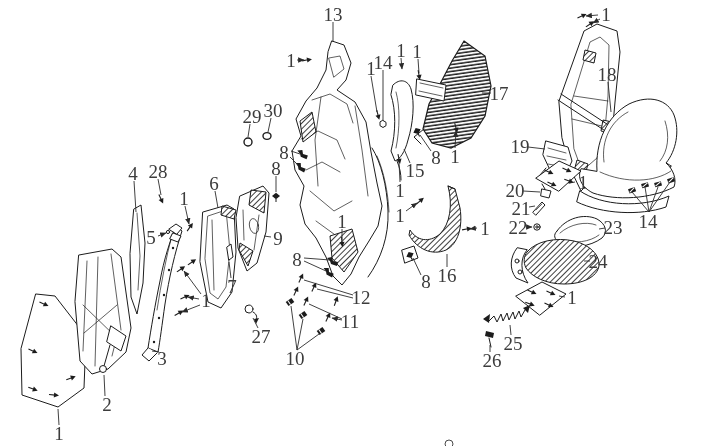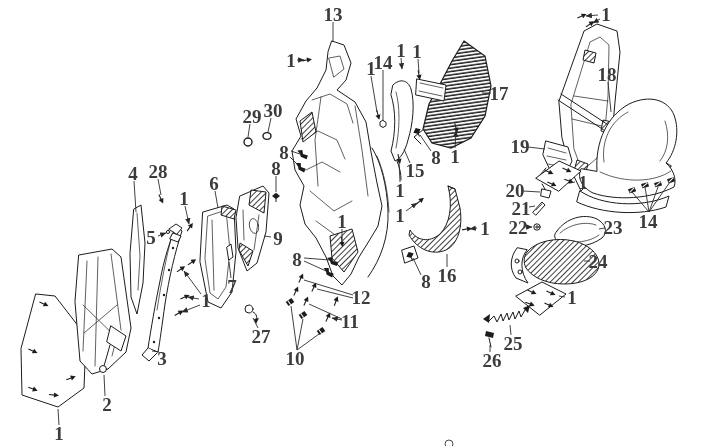--- a/index.html
+++ b/index.html
@@ -1,16 +1,16 @@
 <!DOCTYPE html>
 <html><head>
 <meta charset="utf-8">
 <style>
   html,body{margin:0;padding:0;background:#ffffff;}
-  #page{position:relative;width:728px;height:446px;background:#ffffff;overflow:hidden;font-weight:bold;}
+  #page{position:relative;width:728px;height:446px;background:#ffffff;overflow:hidden;}
   svg{display:block}
   .part{stroke:#1c1c1c;stroke-width:1;fill:#ffffff;stroke-linejoin:round;stroke-linecap:round;}
   .ln{fill:none;stroke:#1c1c1c;stroke-width:1;stroke-linejoin:round;stroke-linecap:round;}
   .thin{stroke-width:.7}
   .hatch{fill:url(#phatch);stroke:#1c1c1c;stroke-width:1;}
   .slat{fill:url(#pslat);stroke:#1c1c1c;stroke-width:1.2;}
   .dark{fill:#1c1c1c;stroke:none;}
   .leader{stroke:#2b2b2b;stroke-width:.9;fill:none;}
   .callout-label{font-family:"Liberation Serif",serif;font-size:19px;fill:#3c3c3c;
                  text-anchor:middle;dominant-baseline:central;}

